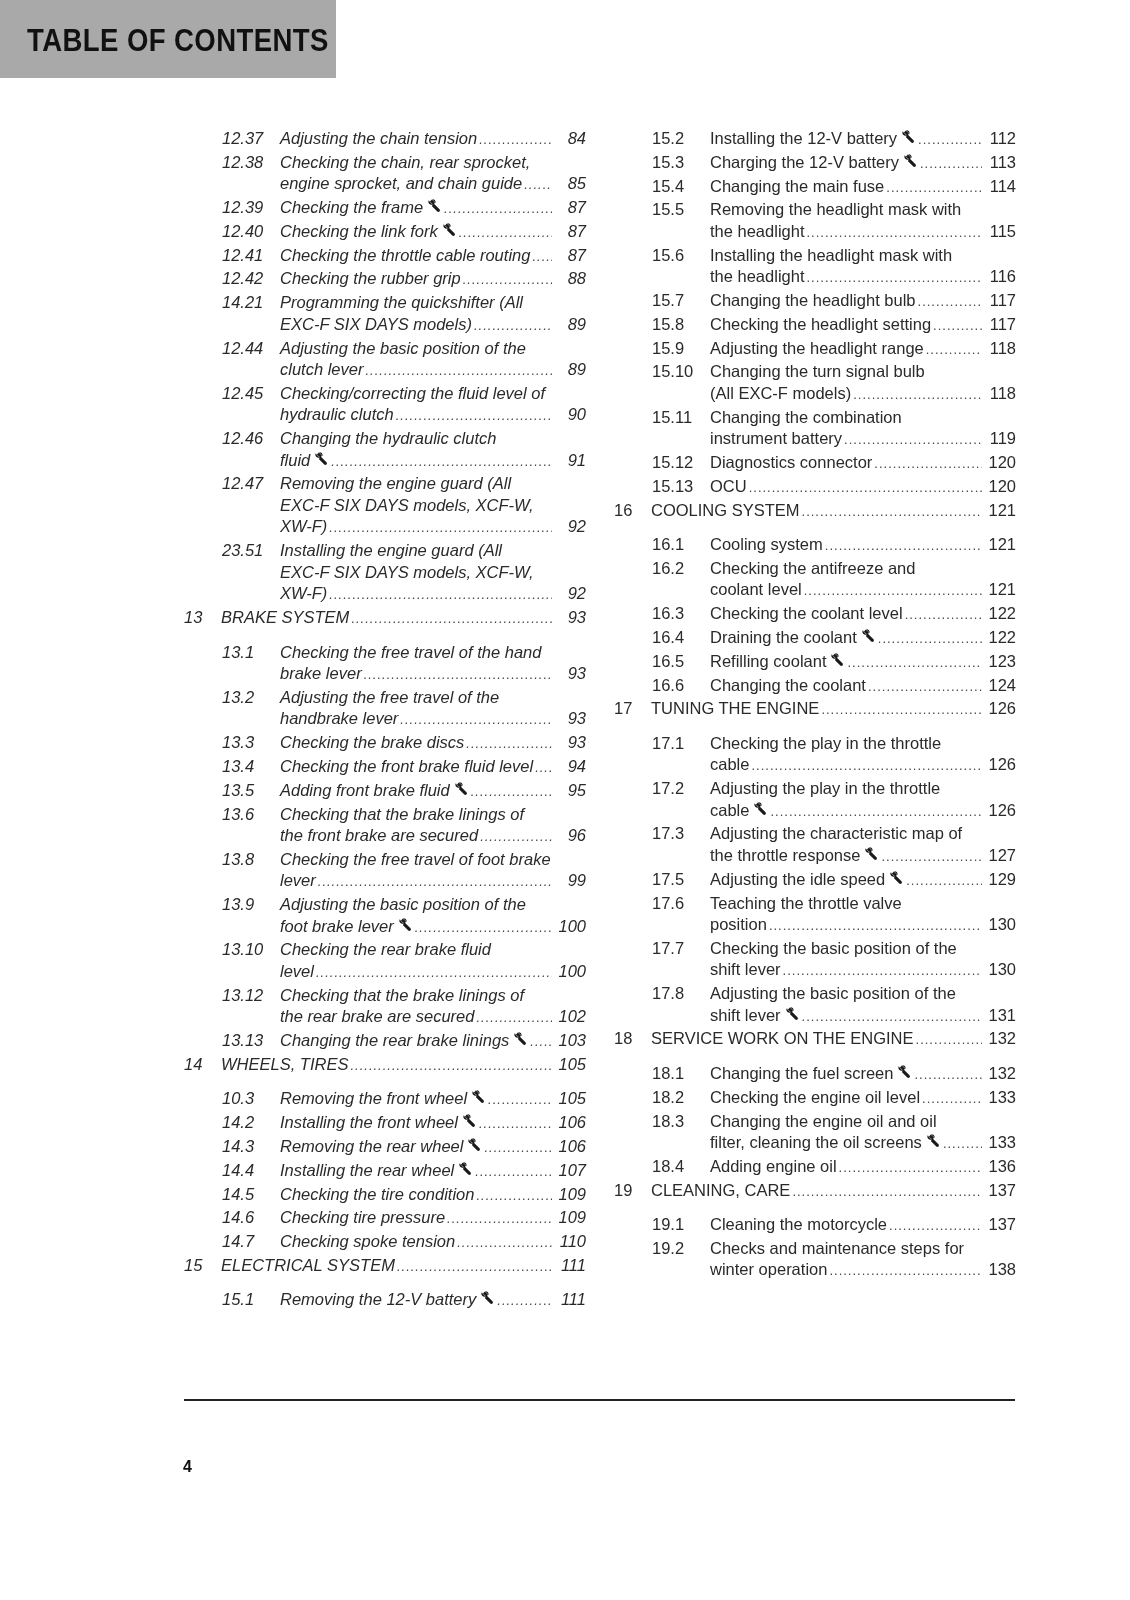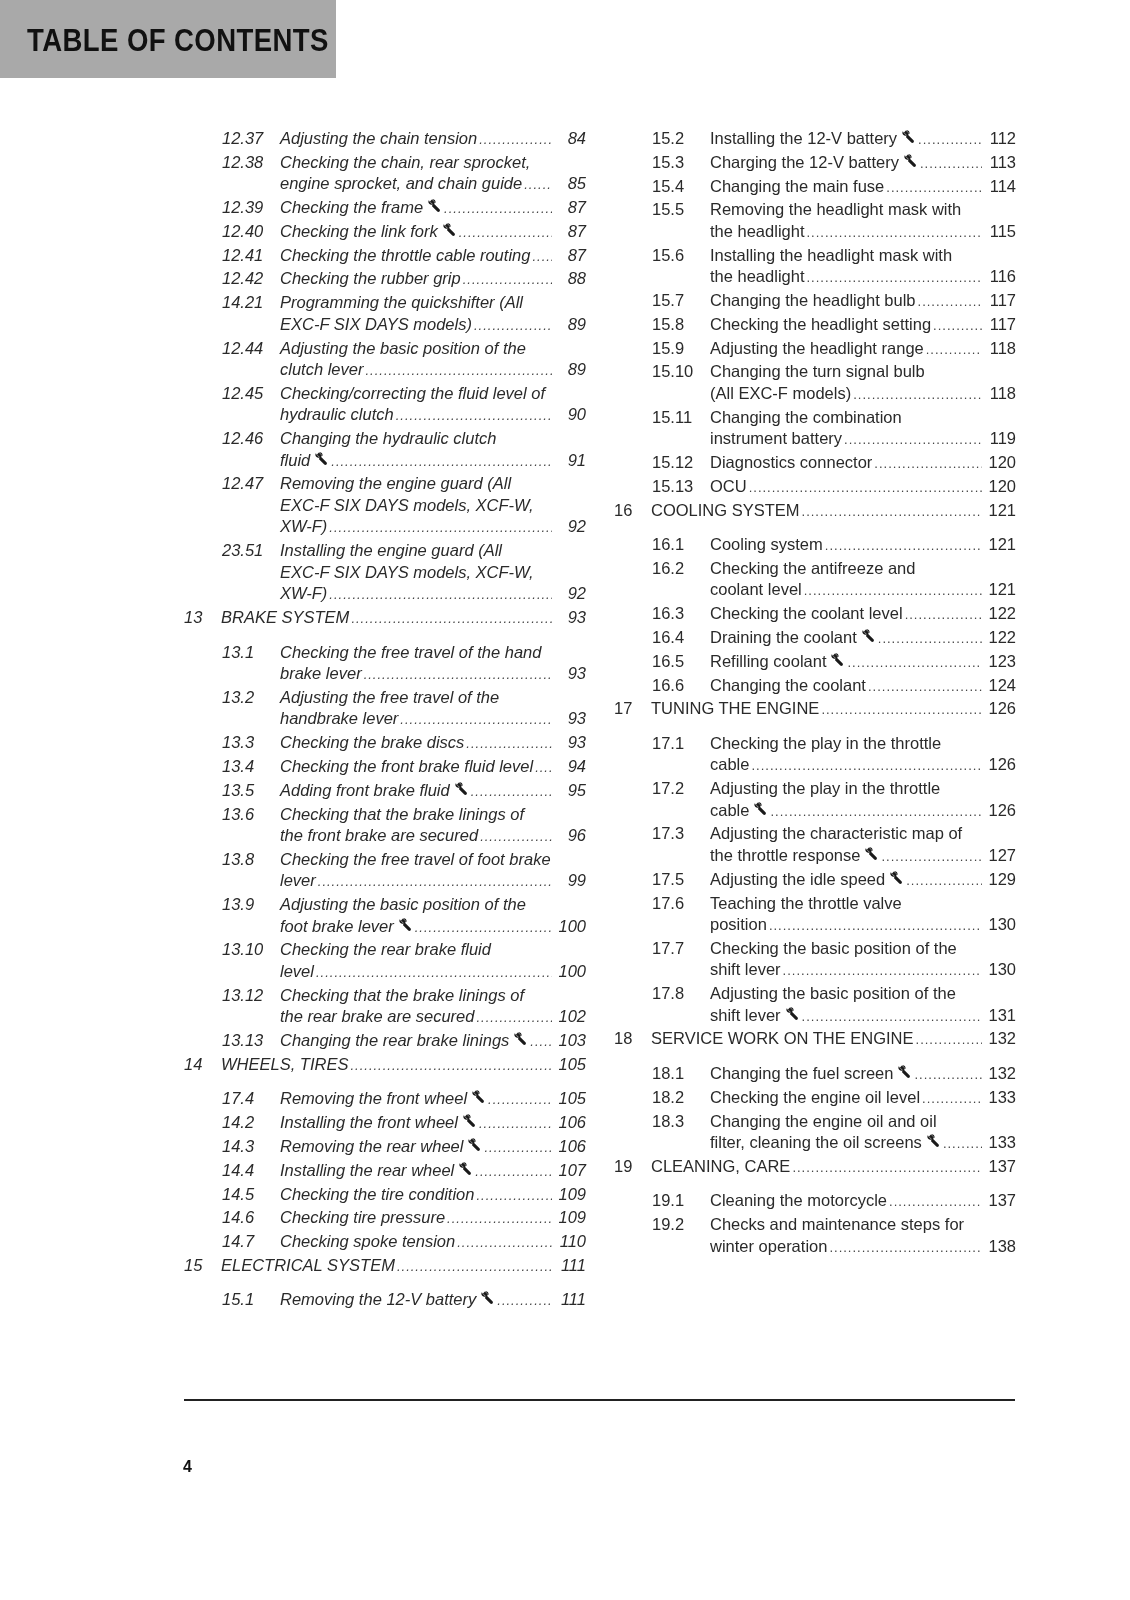--- a/index.html
+++ b/index.html
@@ -296,21 +296,21 @@
     </div>
     <div class="entry chap">
       <span class="num">14</span>
       <div class="line">
         <span class="txt">WHEELS, TIRES</span>
         <span class="dots"></span>
         <span class="pg">105</span>
       </div>
     </div>
     <div class="entry sub">
-      <span class="num">17.4</span>
+      <span class="num">10.3</span>
       <div class="line">
         <span class="txt">Removing the front wheel</span>
   <svg class="wrench" viewBox="0 0 16 16">
     <path d="M2.2 2.8 L5.2 5.8 L4.6 8.2 L10.6 14.2 C11.3 14.9 12.4 14.9 13.1 14.2 C13.8 13.5 13.8 12.4 13.1 11.7 L7.1 5.7 L7.8 3.3 L4.8 0.3 C5.8 0.1 6.9 0.3 7.7 1.1 C8.6 2.0 8.9 3.3 8.5 4.5 L4.5 0.5 Z M1.0 1.4 C0.1 2.6 0.3 4.4 1.4 5.5 C2.4 6.5 3.9 6.8 5.1 6.3 L2.0 3.2 Z" fill="#1a1a1a"></path>
   </svg>
 <span class="dots"></span>
         <span class="pg">105</span>
       </div>
     </div>
     <div class="entry sub">
@@ -696,20 +696,28 @@
       <div class="line">
         <span class="txt">Changing the engine oil and oil</span>
       </div>
       <div class="line">
         <span class="txt">filter, cleaning the oil screens</span>
   <svg class="wrench" viewBox="0 0 16 16">
     <path d="M2.2 2.8 L5.2 5.8 L4.6 8.2 L10.6 14.2 C11.3 14.9 12.4 14.9 13.1 14.2 C13.8 13.5 13.8 12.4 13.1 11.7 L7.1 5.7 L7.8 3.3 L4.8 0.3 C5.8 0.1 6.9 0.3 7.7 1.1 C8.6 2.0 8.9 3.3 8.5 4.5 L4.5 0.5 Z M1.0 1.4 C0.1 2.6 0.3 4.4 1.4 5.5 C2.4 6.5 3.9 6.8 5.1 6.3 L2.0 3.2 Z" fill="#1a1a1a"></path>
   </svg>
 <span class="dots"></span>
         <span class="pg">133</span>
+      </div>
+    </div>
+    <div class="entry sub">
+      <span class="num">18.4</span>
+      <div class="line">
+        <span class="txt">Adding engine oil</span>
+        <span class="dots"></span>
+        <span class="pg">136</span>
       </div>
     </div>
     <div class="entry chap">
       <span class="num">19</span>
       <div class="line">
         <span class="txt">CLEANING, CARE</span>
         <span class="dots"></span>
         <span class="pg">137</span>
       </div>
     </div>

